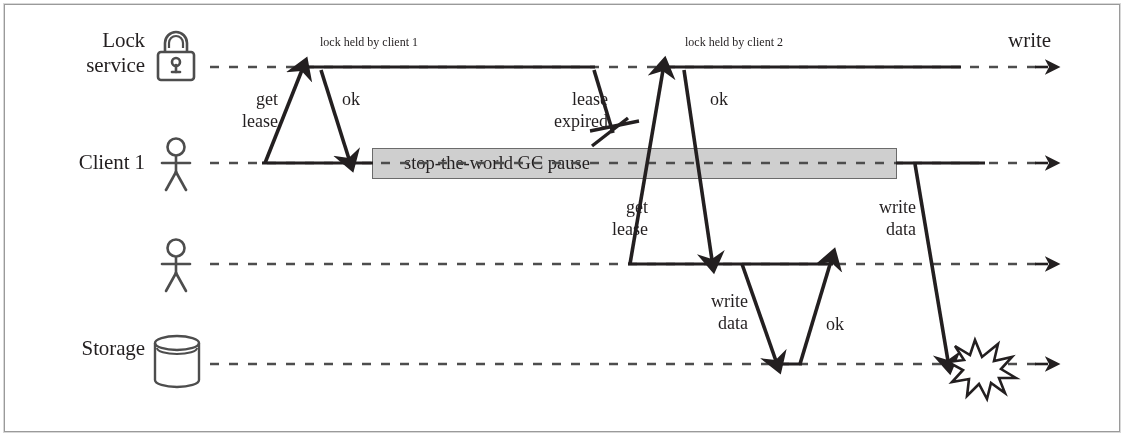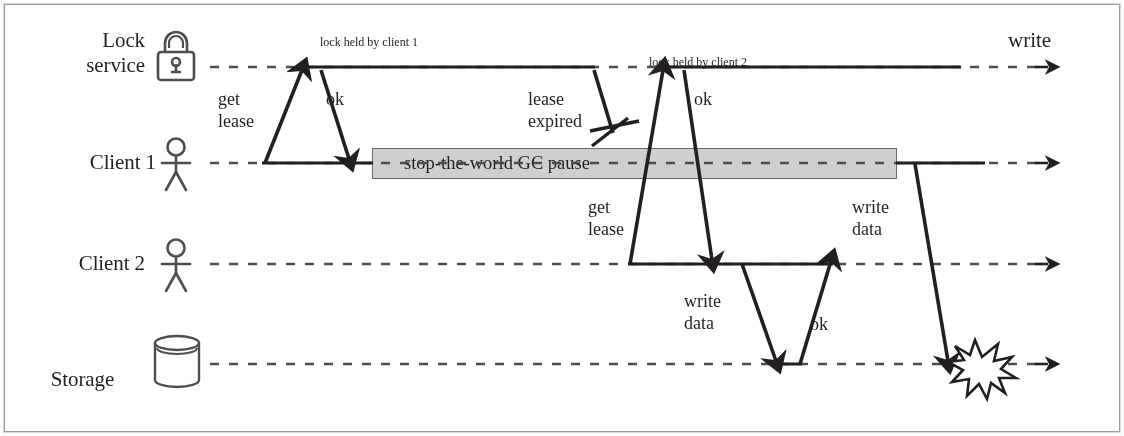--- a/index.html
+++ b/index.html
@@ -49,21 +49,21 @@
     text-align: right;
     line-height: 25px;
     letter-spacing: -0.1px;
     white-space: pre-line;
   }
   .msg-label {
     position: absolute;
     font-size: 18px;
     color: #231f20;
     line-height: 22px;
-    text-align: left;
+    text-align: right;
     white-space: pre-line;
   }
   .span-label {
     position: absolute;
     font-size: 12px;
     color: #231f20;
     line-height: 22px;
     white-space: nowrap;
   }
   .time-label {
@@ -96,29 +96,28 @@
 </head>
 <body>
 
 <div id="figure-root">
 
   <div class="frame-shadow"></div>
   <div class="frame-border"></div>
 
   <div class="lane-label" style="left:20px; top:28px; width:125px;">Lock
 service</div>
-  <div class="lane-label" style="left:31px; top:150px; width:125px;">Client 1</div>
-  <div class="lane-label" style="left:20px; top:251px; width:125px;">Client 2</div>
-  <div class="lane-label" style="left:20px; top:367px; width:125px;text-align:center;">Storage</div>
+  <div class="lane-label" style="left:20px; top:150px; width:125px;">Client 1</div>
+  <div class="lane-label" style="left:20px; top:336px; width:125px;">Storage</div>
 
   <div class="gc-box"></div>
   <div class="gc-box-text">stop-the-world GC pause</div>
 
   <div class="span-label" style="left:320px; top:31px;">lock held by client 1</div>
-  <div class="span-label" style="left:649px; top:31px;margin-top:20px;">lock held by client 2</div>
+  <div class="span-label" style="left:685px; top:31px;">lock held by client 2</div>
 
   <div class="time-label" style="left:1008px; top:28px;">write</div>
 
   <div class="msg-label" style="left:218px; top:88px; width:60px;">get
 lease</div>
   <div class="msg-label" style="left:326px; top:88px; width:34px;">ok</div>
   <div class="msg-label" style="left:528px; top:88px; width:80px;">lease
 expired</div>
   <div class="msg-label" style="left:588px; top:196px; width:60px;">get
 lease</div>

